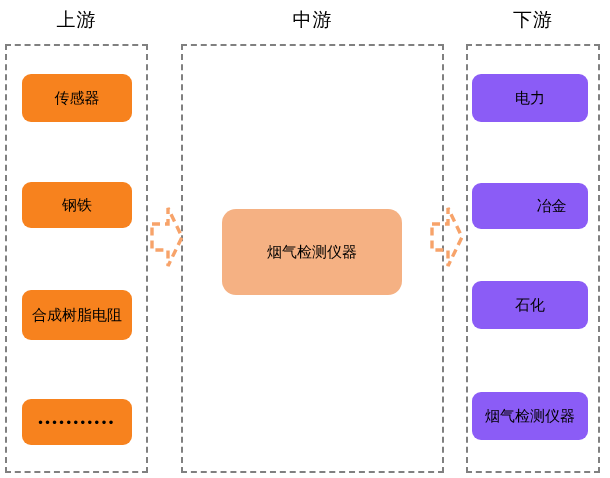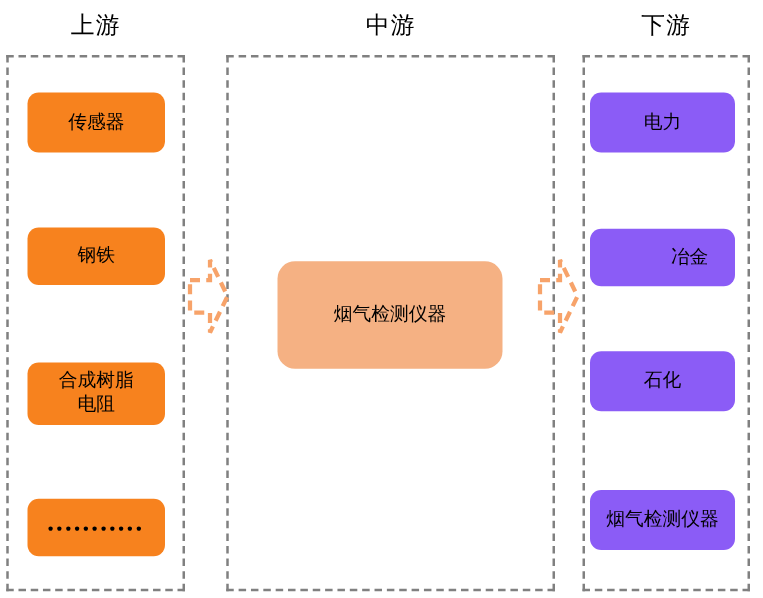--- a/index.html
+++ b/index.html
@@ -104,21 +104,21 @@
   <div class="column-box" id="col-upstream"></div>
   <div class="column-box" id="col-midstream"></div>
   <div class="column-box" id="col-downstream"></div>
 
   <div class="chip chip-up" style="top:182px;height:46px;">
     <span>钢铁</span>
   </div>
   <div class="chip chip-up" style="top:74px;height:48px;">
     <span>传感器</span>
   </div>
-  <div class="chip chip-up" style="top:290px;height:50px;flex-direction:column;">
+  <div class="chip chip-up" style="top:290px;height:50px;">
     <span>合成树脂</span>
     <span>电阻</span>
   </div>
   <div class="chip chip-up" style="top:399px;height:46px;">
     <span class="dots">•••••••••••</span>
   </div>
 
   <div class="chip chip-mid">
     <span>烟气检测仪器</span>
   </div>

